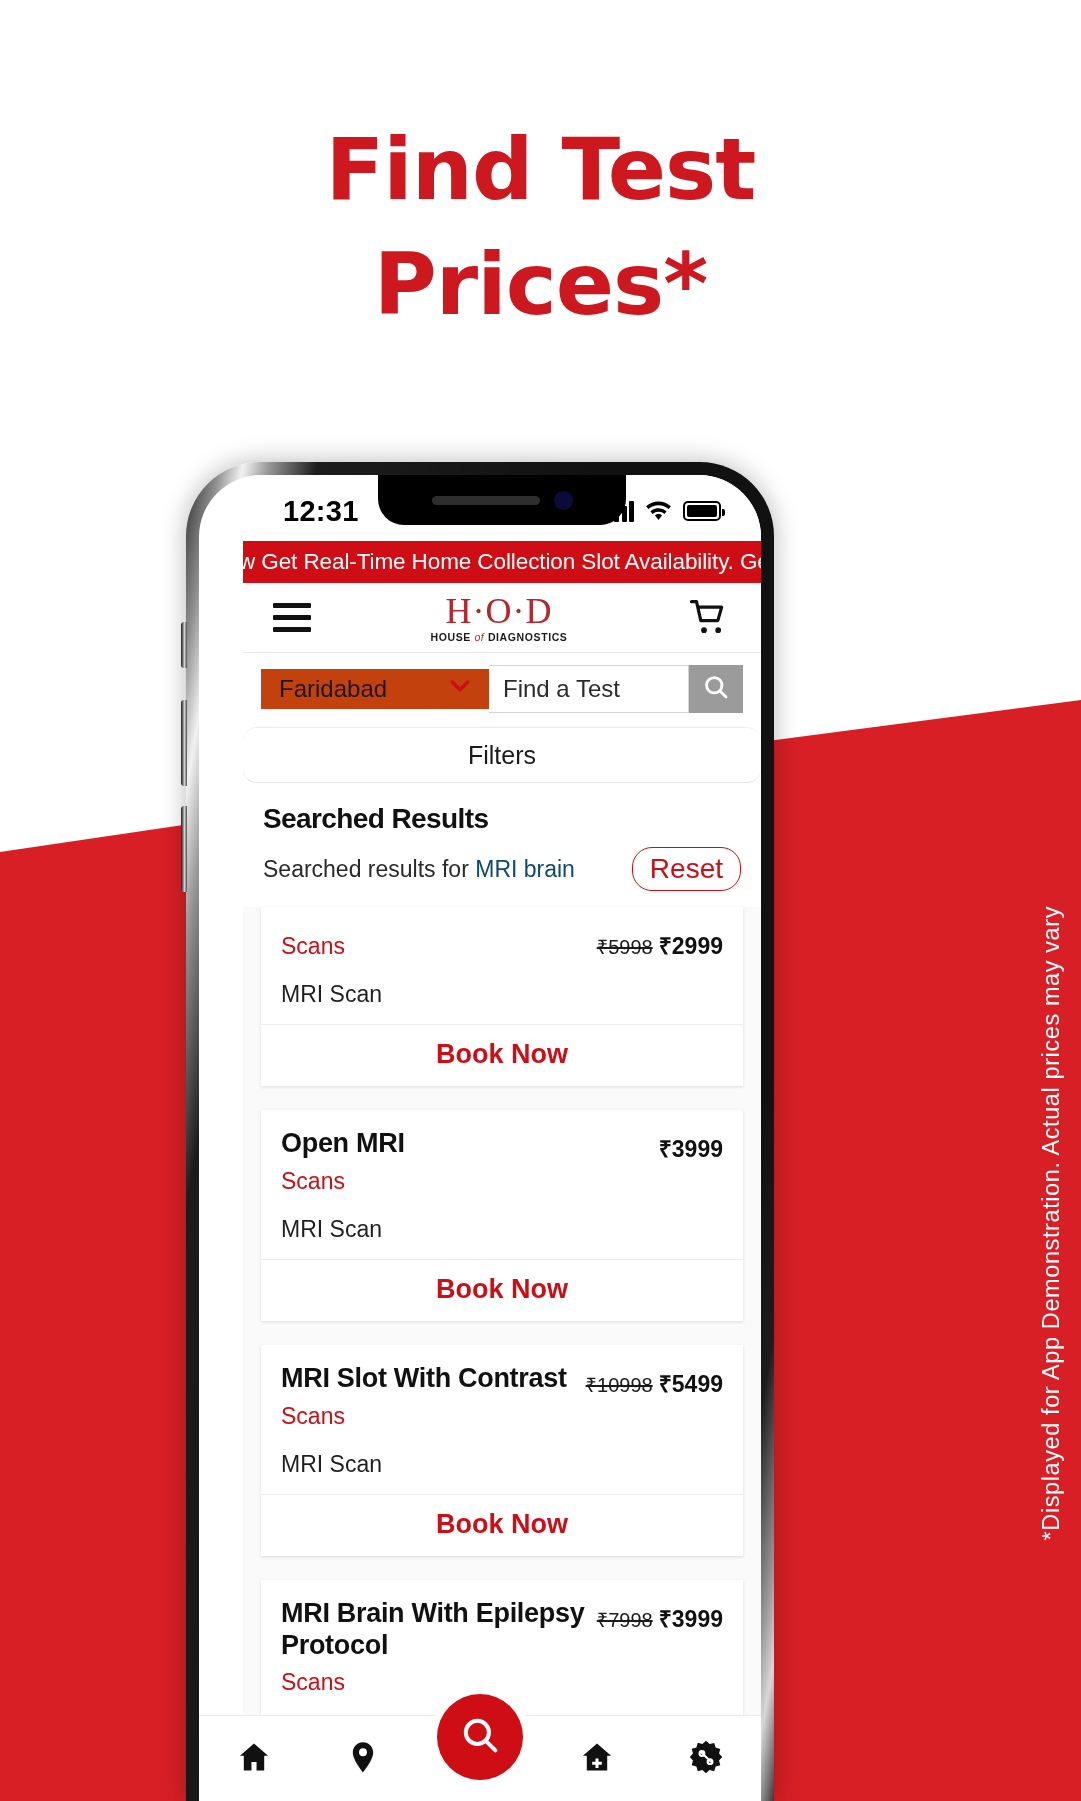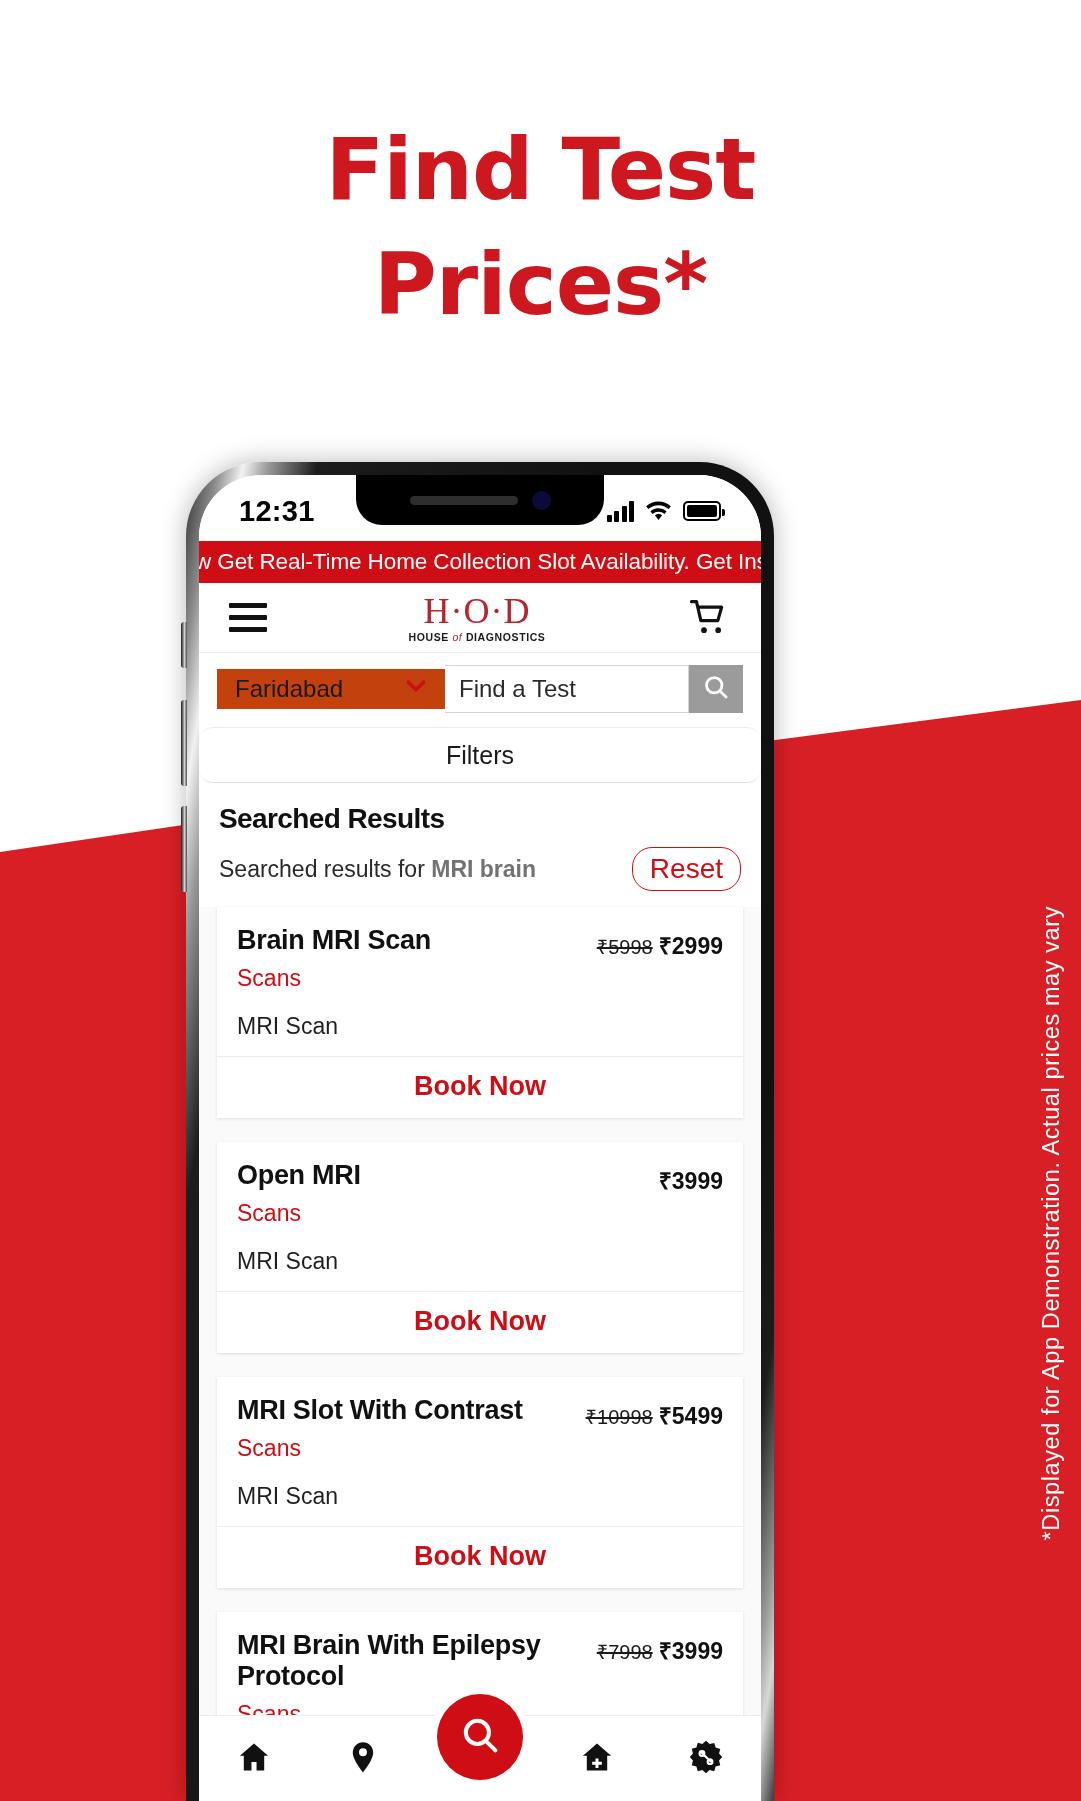--- a/index.html
+++ b/index.html
@@ -70,20 +70,21 @@
     padding: 13px 13px 0 13px;
     z-index: 5;
     box-shadow: 0 0 26px rgba(0,0,0,0.28);
   }
   .screen {
     width: 100%; height: 100%;
     background: #ffffff;
     border-radius: 62px 62px 0 0;
     overflow: hidden;
     position: relative;
+    padding-left: 44px;
   }
   
   .btn-side {
     position: absolute;
     background: linear-gradient(90deg,#1a1a1a,#8f8f8f 40%,#dcdcdc 55%,#4a4a4a);
     border-radius: 3px 0 0 3px;
     z-index: 4;
   }
   .btn-mute { left: -5px; top: 160px; width: 6px; height: 46px; }
   .btn-vup  { left: -5px; top: 238px; width: 6px; height: 86px; }
@@ -232,21 +233,21 @@
     font-size: 28px; font-weight: bold; color:#111;
     padding: 20px 20px 0 20px; letter-spacing:-0.6px;
     background:#fff;
   }
   .res-sub {
     display:flex; align-items:center; justify-content:space-between;
     padding: 12px 20px 16px 20px;
     background:#fff;
   }
   .res-sub-txt { font-size: 23px; color:#2a2a2a; }
-  .res-sub-txt b { color:#737373; font-weight:bold; }
+  .res-sub-txt b { color:#0c4a6e; font-weight:normal; }
   .reset {
     border: 1.5px solid #CE0E14;
     color:#CE0E14; border-radius: 20px;
     padding: 5px 17px; font-size: 28px;
     background:#fff;
   }
 
   .cards { padding: 0 18px; background:#fafafa; }
   .card {
     background:#fff; margin-bottom: 24px;
@@ -400,21 +401,20 @@
           <span>Searched results for </span><b>MRI brain</b>
         </div>
         <div class="reset">Reset</div>
       </div>
 
       <div class="cards">
 
         <div class="card">
           <div class="card-top">
             <div class="card-info">
-              <div class="card-title">Brain MRI Scan</div>
               <div class="card-cat">Scans</div>
               <div class="card-type">MRI Scan</div>
             </div>
             <div class="card-price">
               <span class="price-old">₹5998</span><span class="price-new">₹2999</span>
             </div>
           </div>
           <div class="card-book">Book Now</div>
         </div>
 

